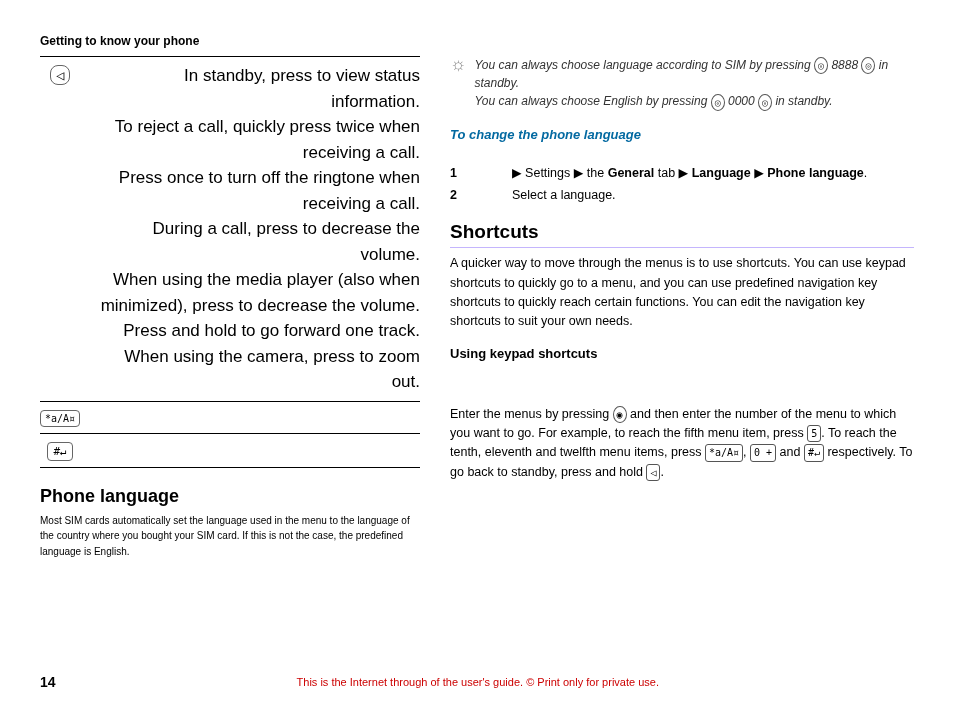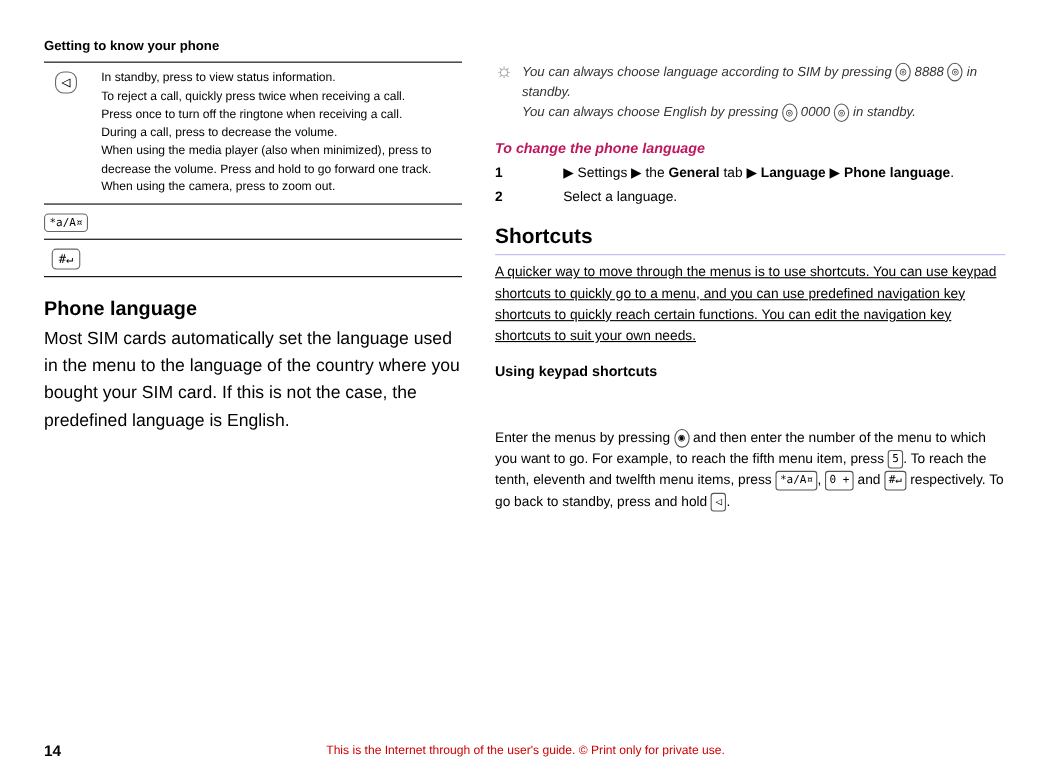--- a/index.html
+++ b/index.html
@@ -61,32 +61,33 @@
       padding: 1px 4px;
       font-size: 11px;
       font-family: monospace;
       white-space: nowrap;
       display: inline-flex;
       align-items: center;
       gap: 1px;
     }
     .text-cell {
       flex: 1;
-      font-size: 11px;
+      font-size: 17px;
       line-height: 1.5;
+      text-align: right;
     }
     .section-title {
       font-size: 18px;
       font-weight: bold;
       margin-top: 18px;
       margin-bottom: 6px;
       color: #000;
     }
     .section-body {
-      font-size: 16px;
+      font-size: 10px;
       line-height: 1.55;
       color: #000;
     }
     
     .tip-box {
       display: flex;
       gap: 8px;
       margin-bottom: 16px;
       align-items: flex-start;
     }
@@ -98,22 +99,22 @@
     .tip-text {
       font-size: 12px;
       line-height: 1.5;
       font-style: italic;
       color: #333;
     }
     .change-lang-title {
       font-size: 13px;
       font-weight: bold;
       font-style: italic;
-      margin-bottom: 6px;
-      color: #be185d;
+      margin-bottom: 22px;
+      color: #0369a1;
     }
     .steps {
       margin-bottom: 16px;
     }
     .step {
       display: flex;
       gap: 8px;
       margin-bottom: 4px;
       font-size: 12.5px;
       line-height: 1.5;
@@ -133,21 +134,20 @@
       font-size: 19px;
       font-weight: bold;
       margin-bottom: 6px;
       border-bottom: 1px solid #c4b5fd;
       padding-bottom: 4px;
     }
     .shortcuts-body {
       font-size: 12.5px;
       line-height: 1.55;
       margin-bottom: 14px;
-      text-decoration: underline;
     }
     .using-keypad-title {
       font-size: 13px;
       font-weight: bold;
       margin-bottom: 5px;
     }
     .using-keypad-body {
       font-size: 12.5px;
       line-height: 1.55;
       margin-top: 44px;

